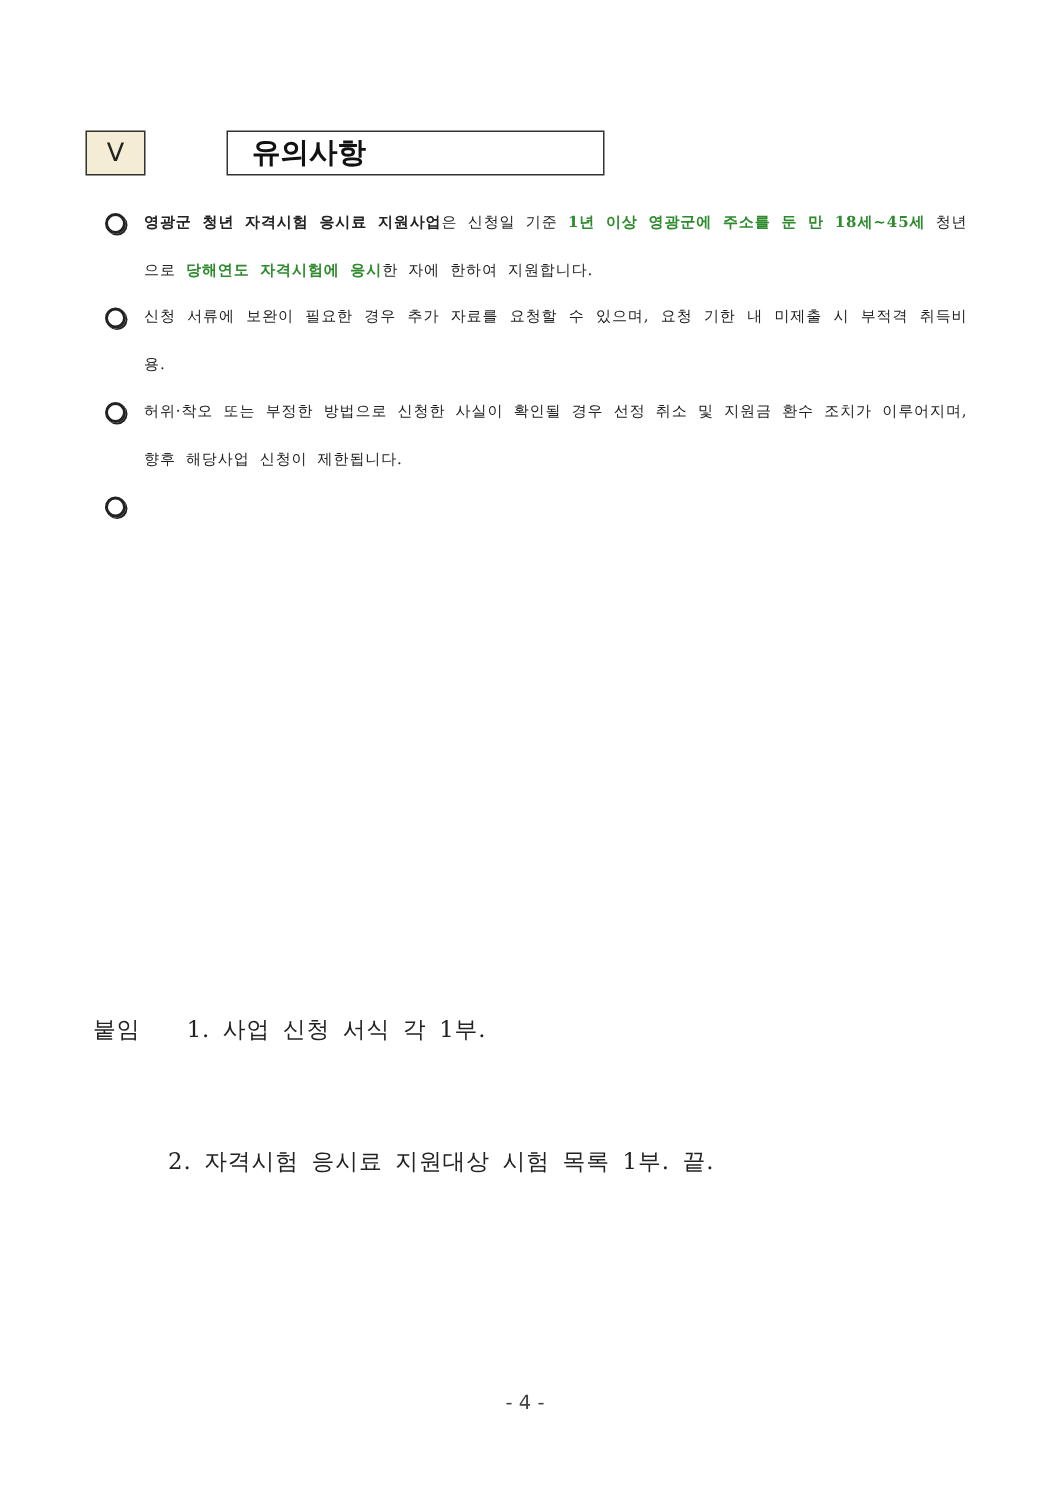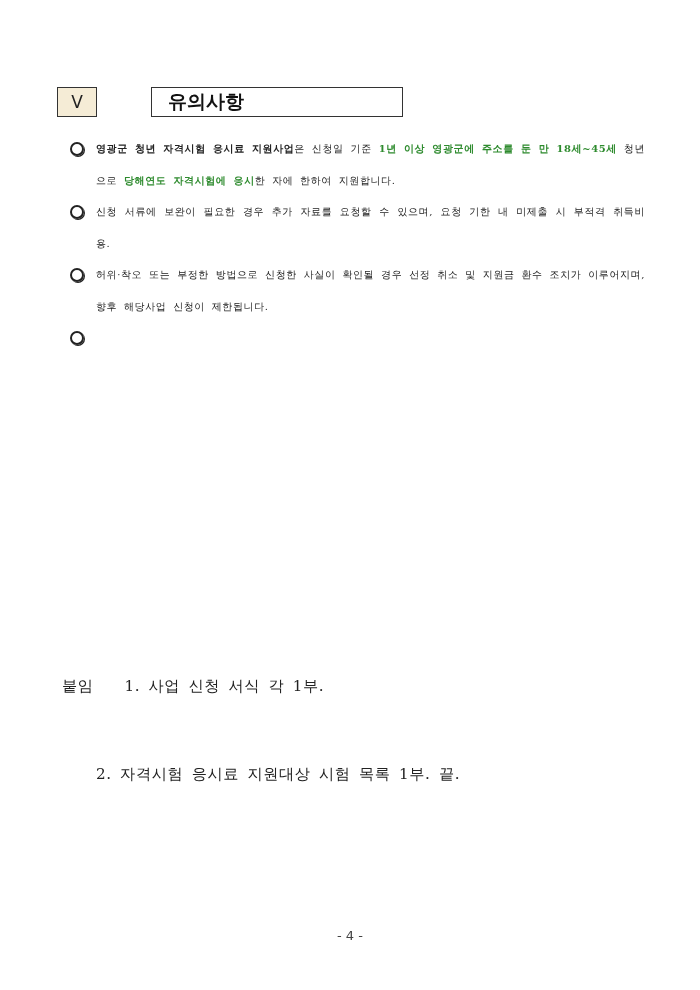--- a/index.html
+++ b/index.html
@@ -36,17 +36,17 @@
     <div class="item"><span class="mark"></span><span>신청 서류에 보완이 필요한 경우 추가 자료를 요청할 수 있으며, 요청 기한 내 미제출 시 부적격 취득비용.</span></div>
     <div class="item"><span class="mark"></span><span>허위·착오 또는 부정한 방법으로 신청한 사실이 확인될 경우 선정 취소 및 지원금 환수 조치가 이루어지며, 향후 해당사업 신청이 제한됩니다.</span></div>
     <div class="item"><span class="mark"></span></div>
   </div>
 
 <div class="attach" style="top:676px;">
   <span>붙임</span>
   <span style="display:inline-block;width:14px;"></span>
   <span>1. 사업 신청 서식 각 1부.</span>
 </div>
-<div class="attach" style="top:764px; left:96px;">
+<div class="attach" style="top:764px; left:112px;">
   <span>2. 자격시험 응시료 지원대상 시험 목록 1부.  끝.</span>
 </div>
 
 <div class="pg">- 4 -</div>
 
 </body></html>

